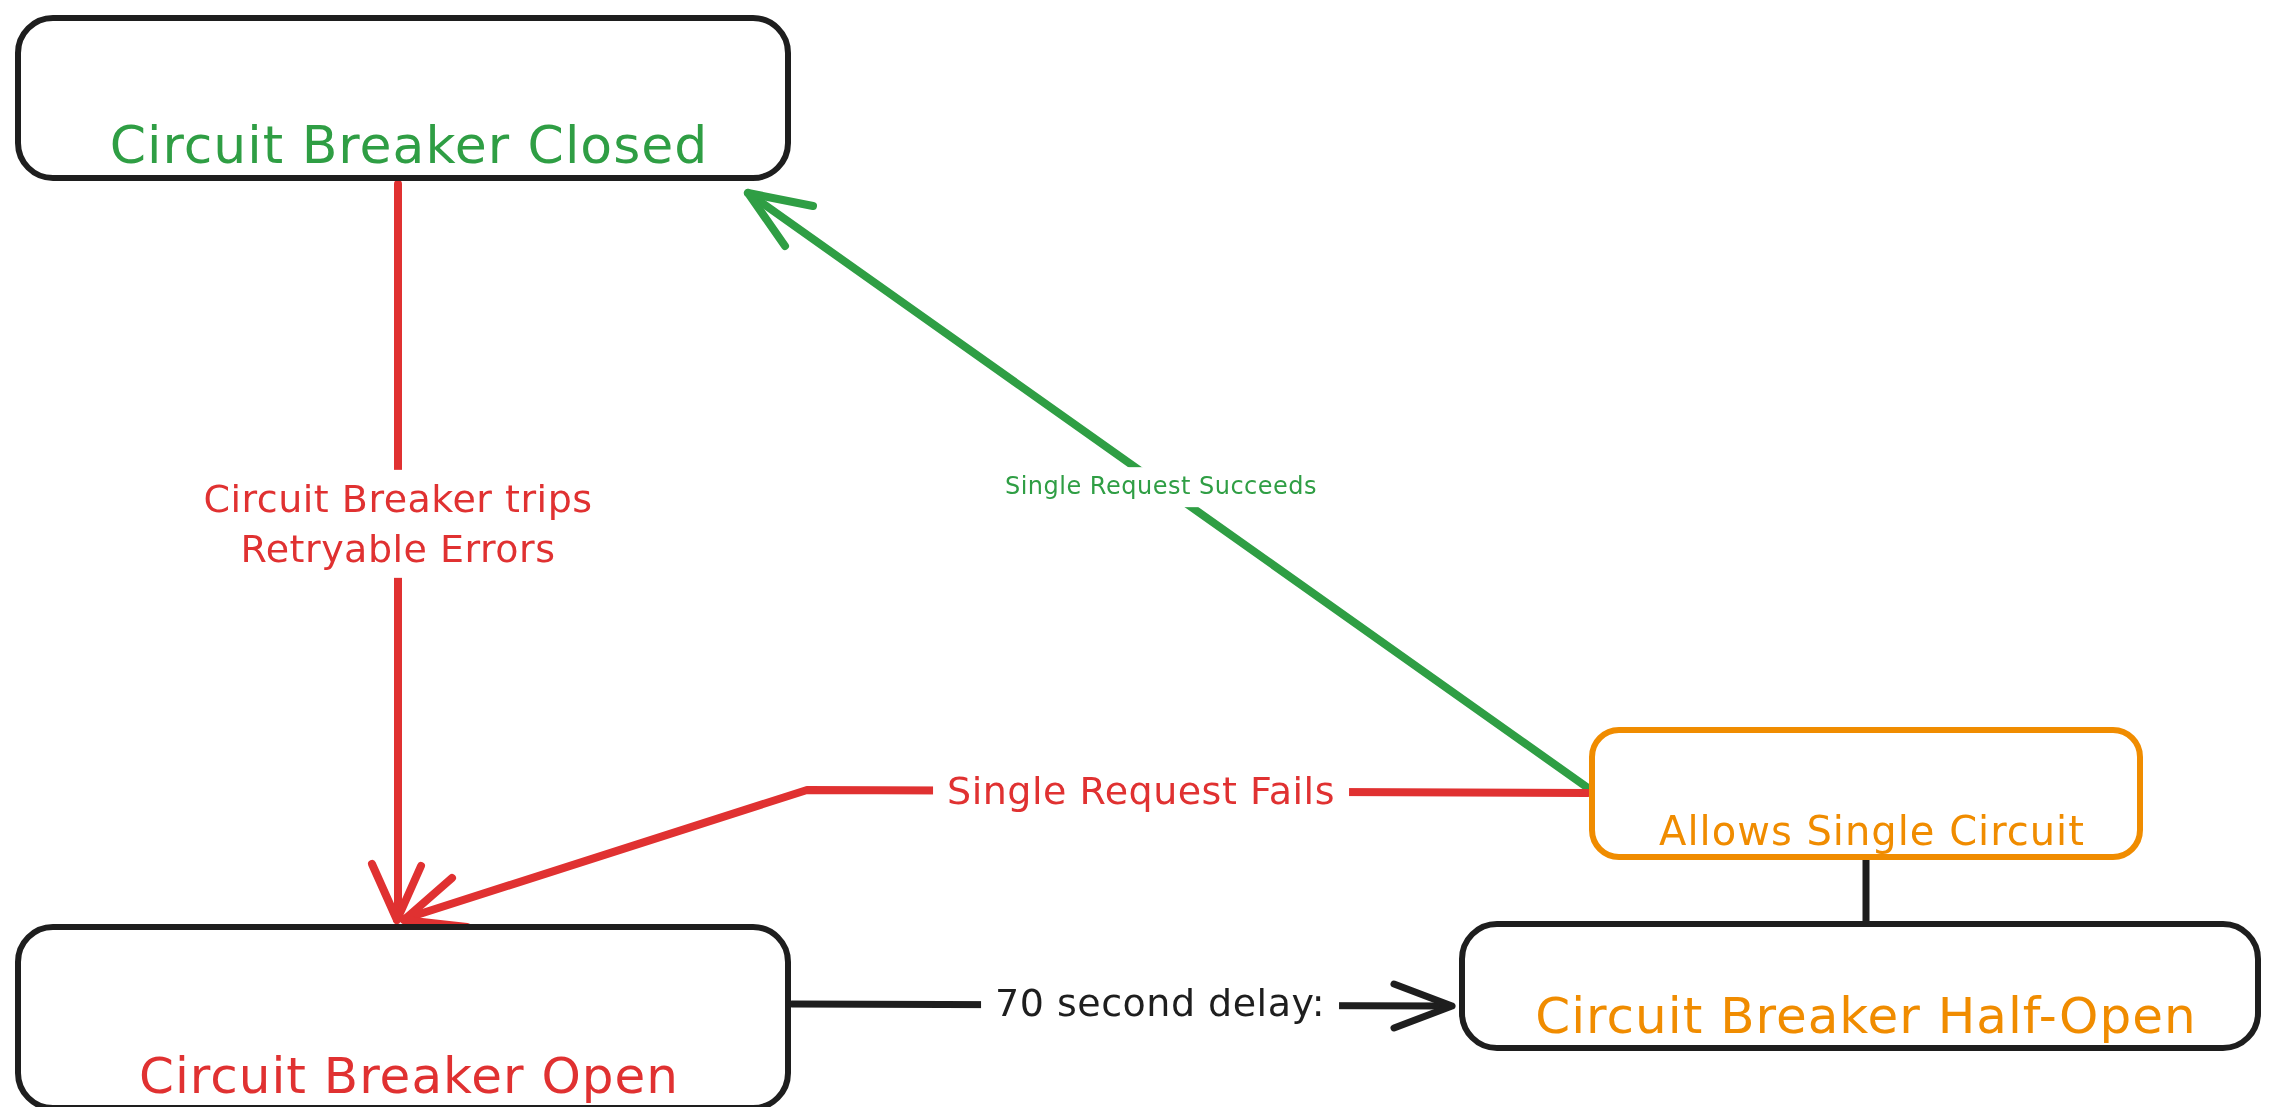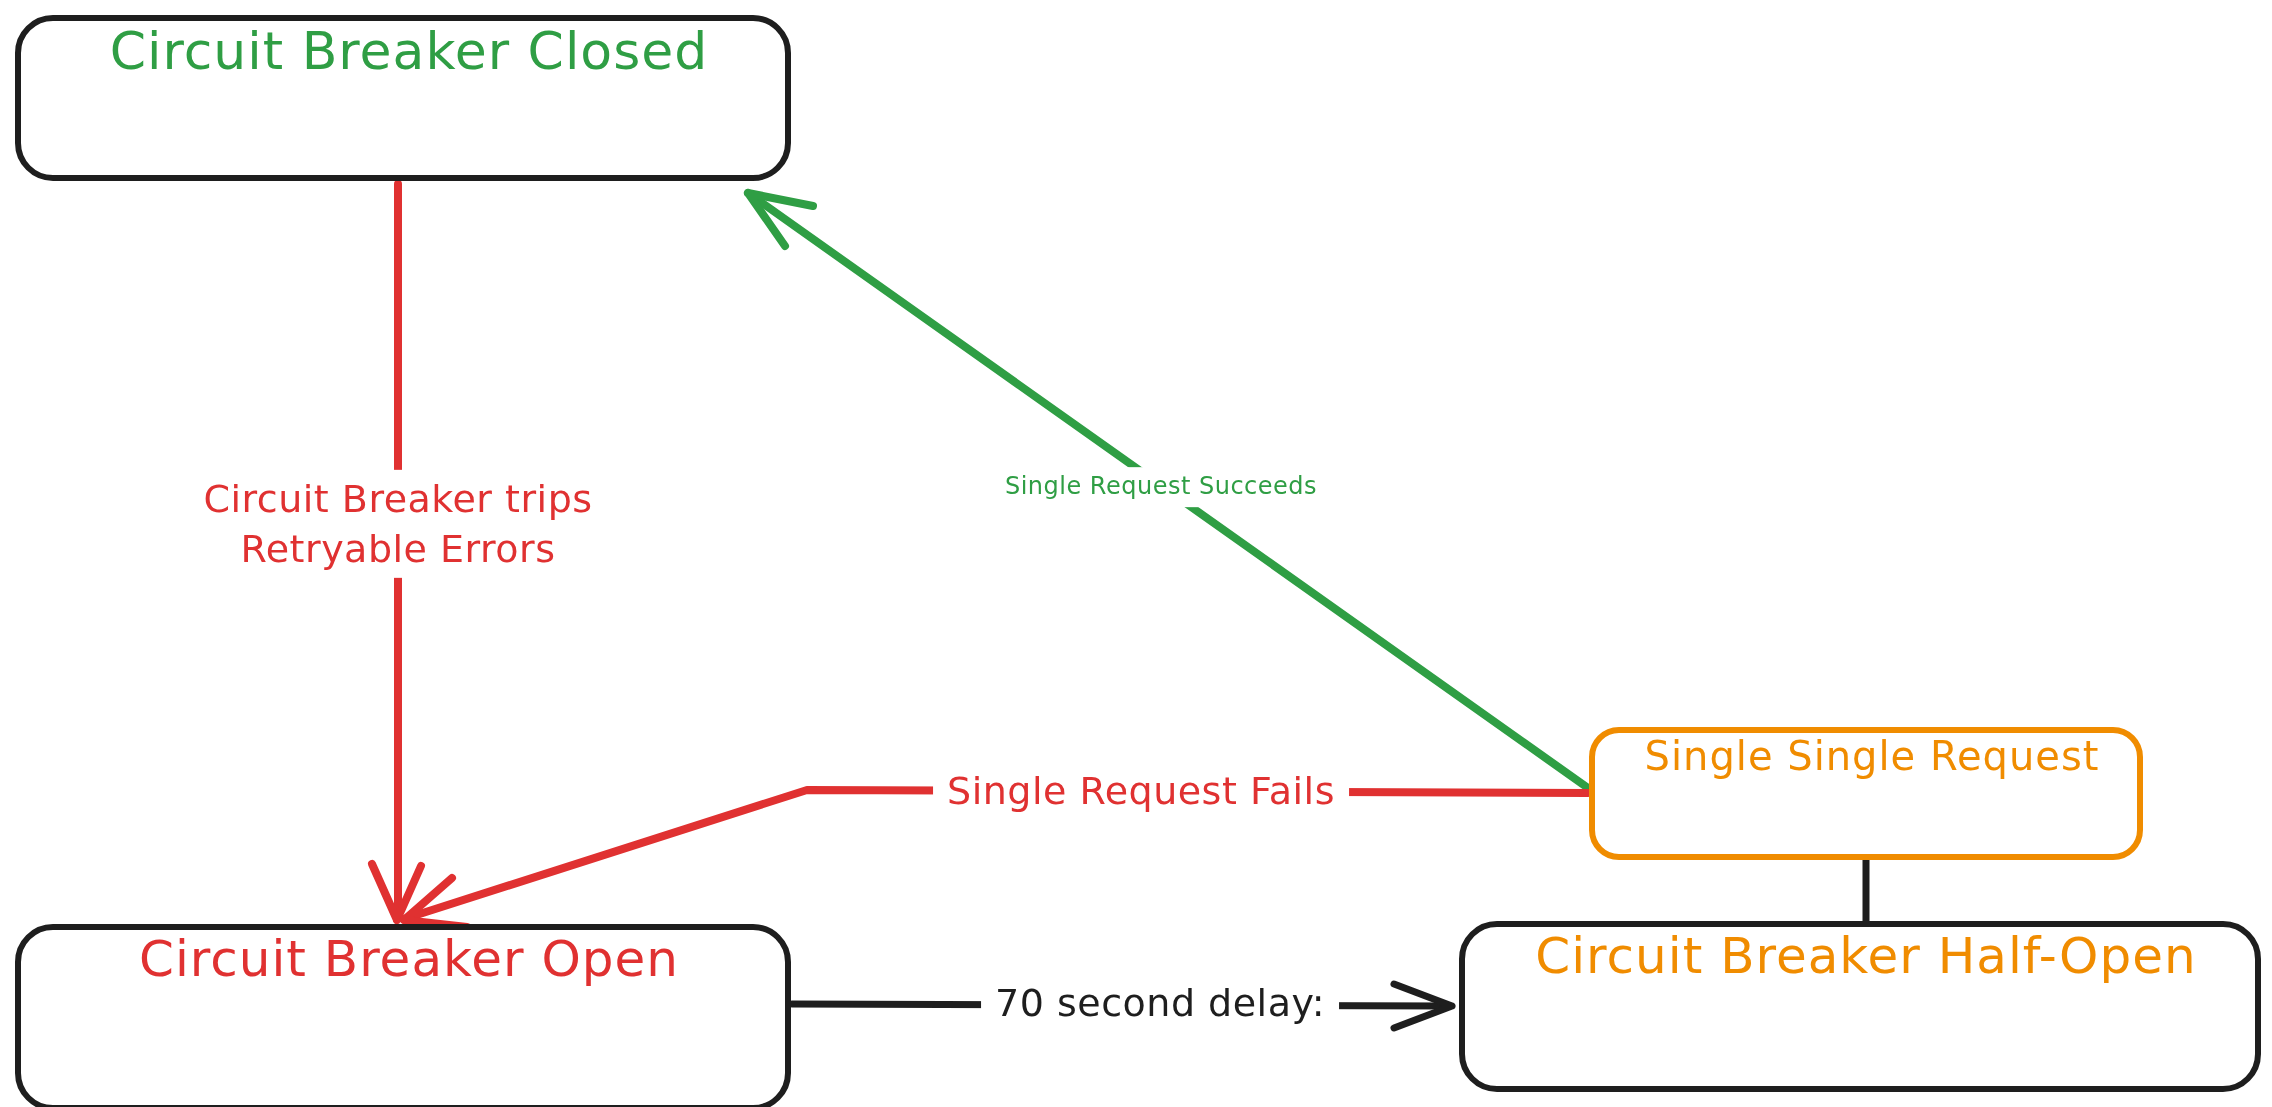--- a/index.html
+++ b/index.html
@@ -14,32 +14,32 @@
     overflow:hidden;
   }
   .canvas svg{position:absolute;left:0;top:0;}
   .edge{fill:none;stroke-linecap:round;stroke-linejoin:round;}
   .edge.red{stroke:var(--red);stroke-width:8;}
   .edge.green{stroke:var(--green);stroke-width:8;}
   .edge.black{stroke:var(--black);stroke-width:7;}
 
   .node{
     position:absolute;
-    display:flex;align-items:flex-start;justify-content:center;
+    display:flex;align-items:flex-end;justify-content:center;
     background:#fff;
     border:6px solid var(--black);
     border-radius:38px;
     box-sizing:border-box;
     text-align:center;
     letter-spacing:1px;
     padding-left:12px;
   }
   .node-closed  {left:15px;  top:15px;  width:776px; height:166px; color:var(--green);  font-size:52px;}
   .node-open    {left:15px;  top:924px; width:776px; height:187px; color:var(--red);    font-size:50px;}
-  .node-halfopen{left:1459px;top:921px; width:802px; height:171px; color:var(--orange); font-size:50px;}
+  .node-halfopen{left:1459px;top:921px; width:802px; height:130px; color:var(--orange); font-size:50px;}
   .node-allows  {left:1589px;top:727px; width:554px; height:133px; color:var(--orange); font-size:40px;
                  border:6px solid var(--orange); border-radius:30px;}
 
   .edge-label{
     position:absolute;
     transform:translate(-50%,-50%);
     background:var(--bg);
     text-align:center;
     padding:4px 14px;
     line-height:1.32;
@@ -89,21 +89,21 @@
 
   <div class="node node-open">
     <span>Circuit Breaker Open</span>
   </div>
 
   <div class="node node-halfopen">
     <span>Circuit Breaker Half-Open</span>
   </div>
 
   <div class="node node-allows">
-    <span>Single Single Request</span>
+    <span>Allows Single Circuit</span>
   </div>
 
   <div class="edge-label lbl-trips">
     <div>Circuit Breaker trips</div>
     <div>Retryable Errors</div>
   </div>
 
   <div class="edge-label lbl-succeeds">
     <div>Single Request Succeeds</div>
   </div>

